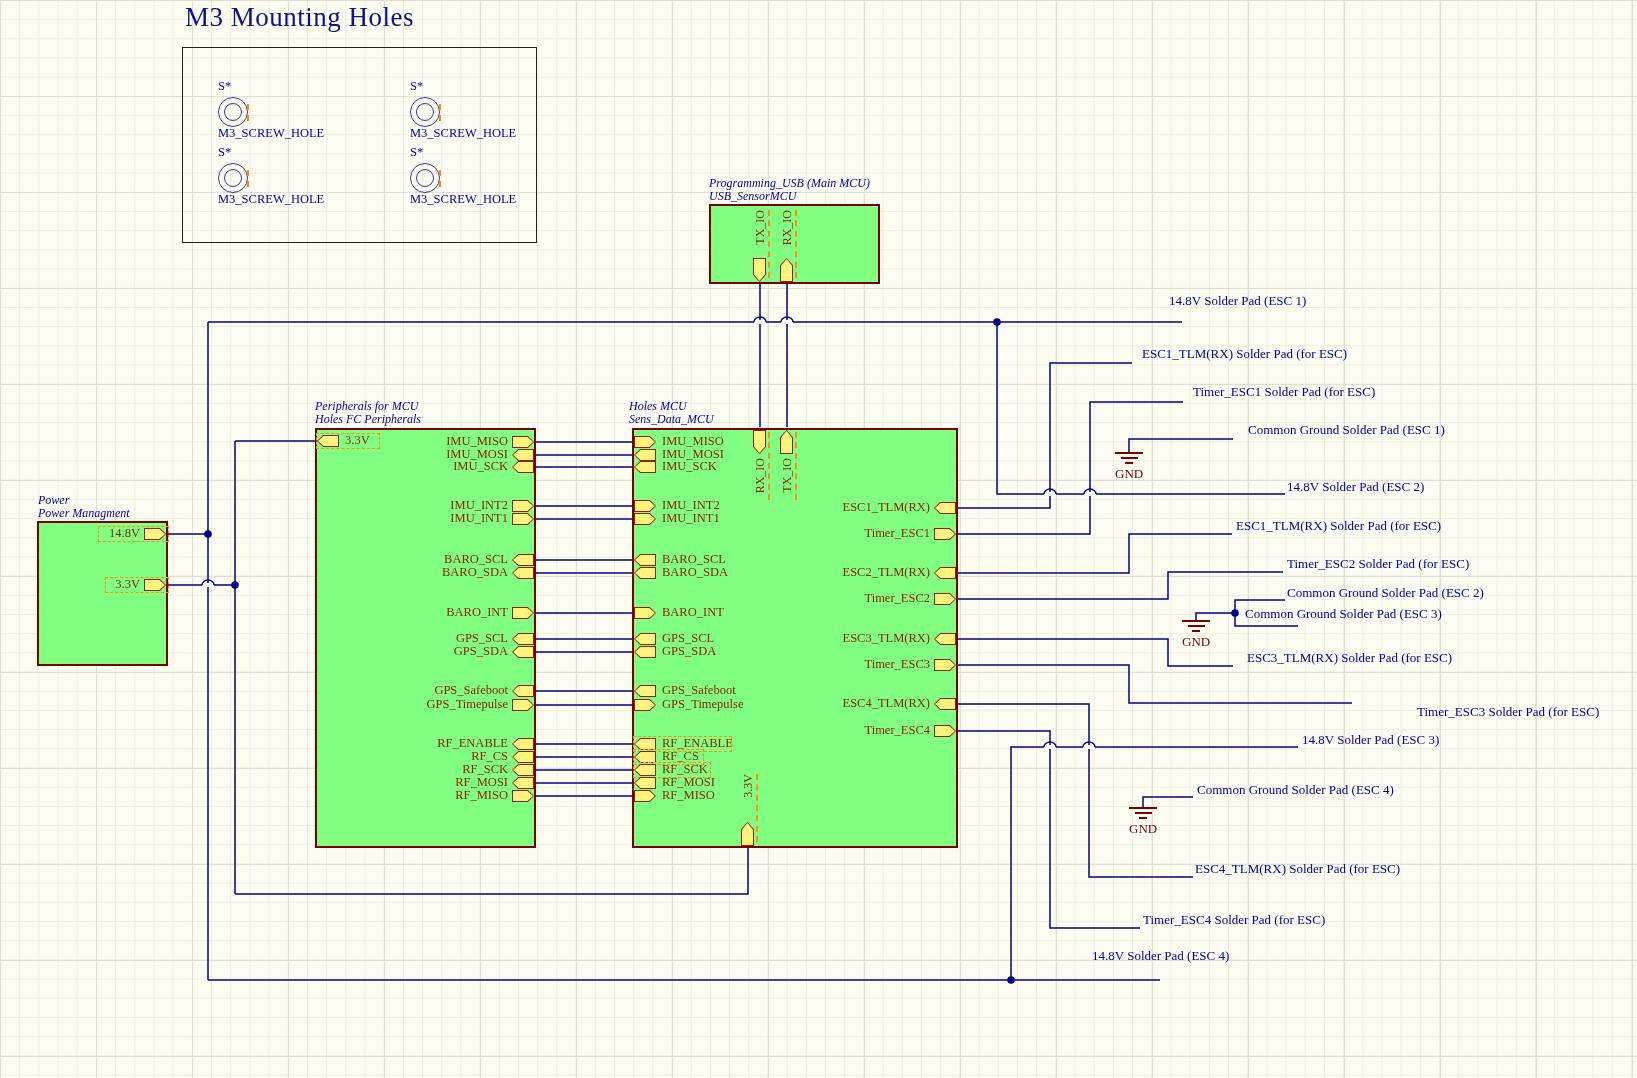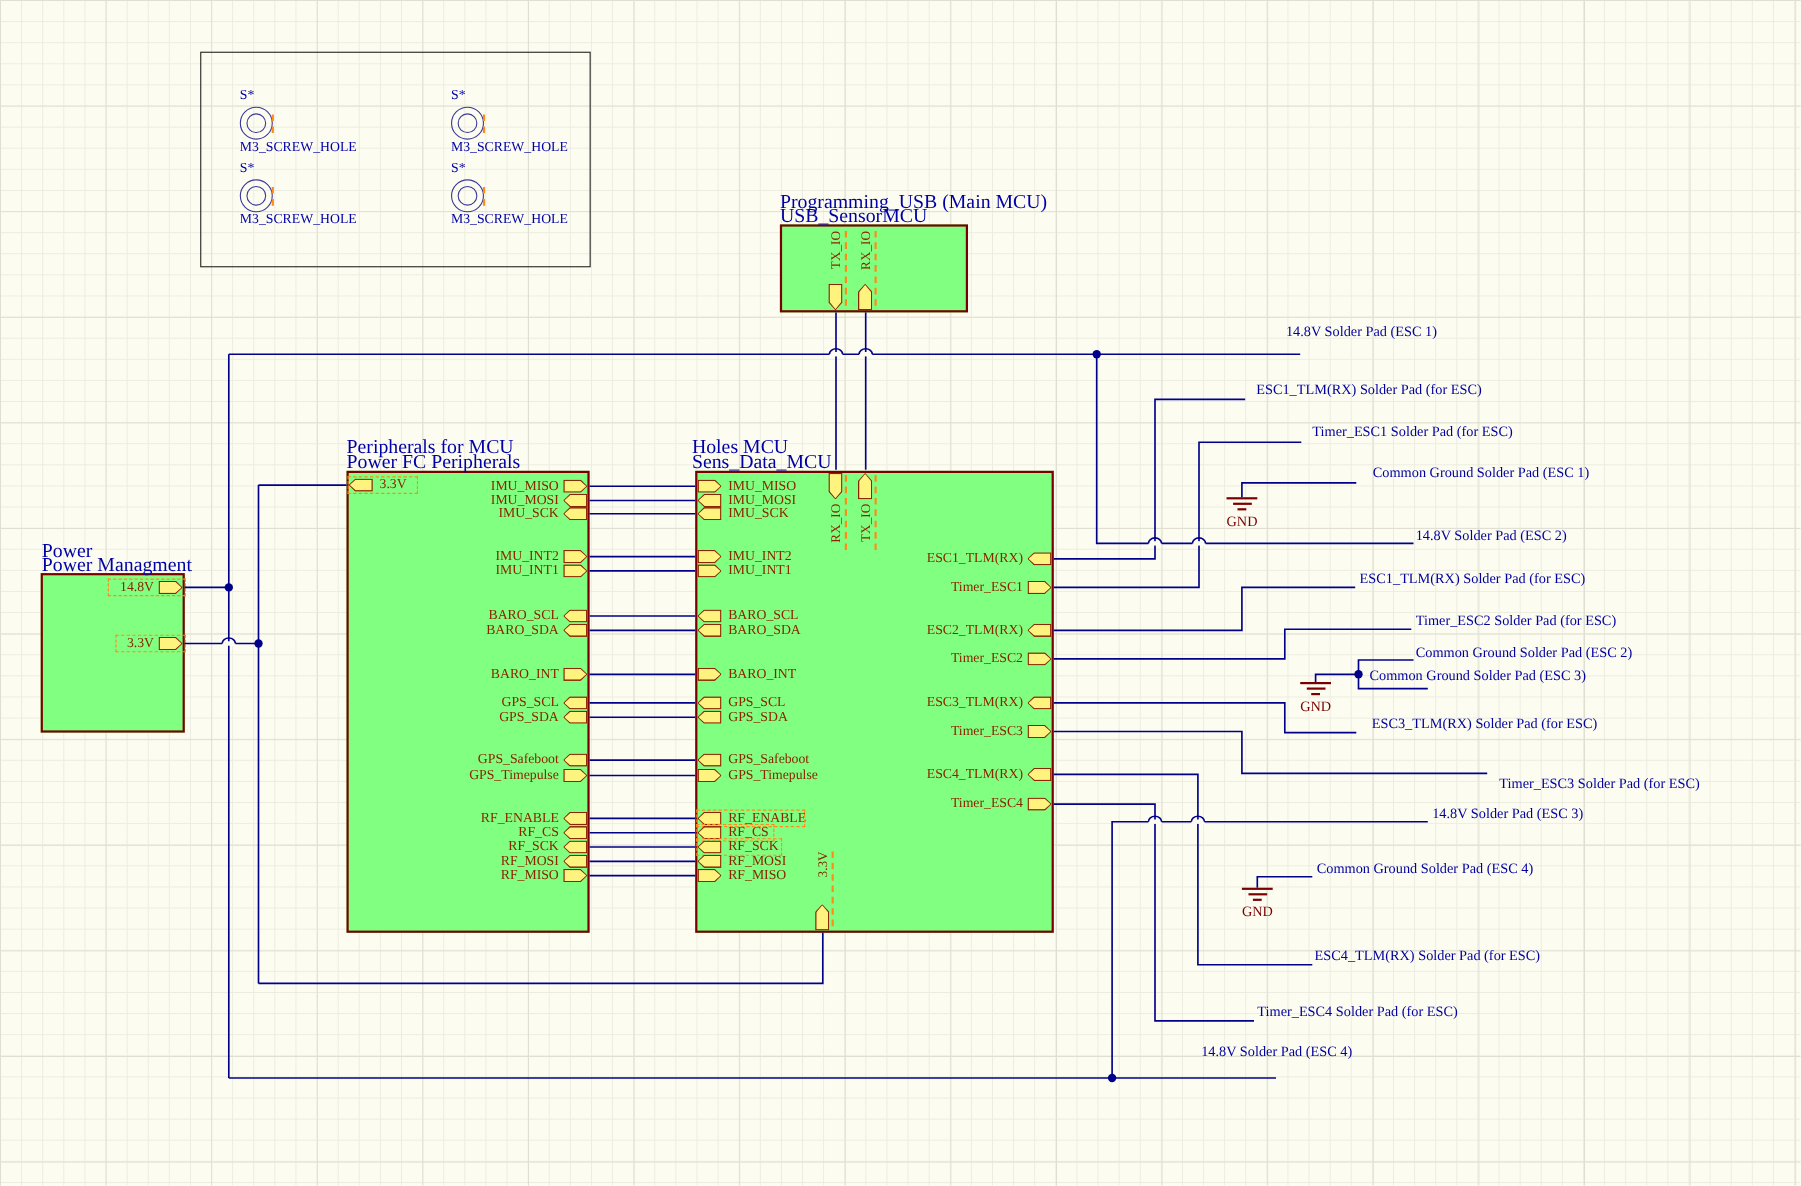--- a/index.html
+++ b/index.html
@@ -10,21 +10,21 @@
     background-image:
       linear-gradient(#E0E0D2 1px, transparent 1px),
       linear-gradient(90deg,#E0E0D2 1px, transparent 1px),
       linear-gradient(#ECECE0 1px, transparent 1px),
       linear-gradient(90deg,#ECECE0 1px, transparent 1px);
     background-size:96px 96px,96px 96px,19.2px 19.2px,19.2px 19.2px;
   }
   .abs{position:absolute;}
   #title{font-size:27px;color:#10108E;white-space:nowrap;letter-spacing:0.5px;}
   .block{position:absolute;background:#80FF80;border:2px solid #7A0000;box-sizing:border-box;}
-  .blockname{position:absolute;font-size:18px;line-height:13px;color:#0000A8;white-space:pre;}
+  .blockname{position:absolute;font-size:12px;line-height:13px;color:#0000A8;white-space:pre;font-style:italic;}
   .pinlabel{position:absolute;font-size:12.5px;line-height:13px;color:#8B2500;white-space:nowrap;}
   .vlabel{position:absolute;font-size:12px;color:#8B2500;writing-mode:vertical-rl;transform:rotate(180deg);white-space:nowrap;}
   .netlabel{position:absolute;font-size:13px;line-height:14px;color:#0000A0;white-space:nowrap;}
   .pin{position:absolute;background:#8B2500;}
   .pin .fill{position:absolute;left:1px;top:1px;right:1px;bottom:1px;background:#FFF380;}
   .pt-R, .pt-R .fill{clip-path:polygon(0 0,72% 0,100% 50%,72% 100%,0 100%);}
   .pt-L, .pt-L .fill{clip-path:polygon(28% 0,100% 0,100% 100%,28% 100%,0 50%);}
   .pt-U, .pt-U .fill{clip-path:polygon(0 30%,50% 0,100% 30%,100% 100%,0 100%);}
   .pt-D, .pt-D .fill{clip-path:polygon(0 0,100% 0,100% 70%,50% 100%,0 70%);}
   .hlbox{position:absolute;border:1px dashed #FF8C1A;pointer-events:none;}
@@ -34,20 +34,21 @@
   .mbox{position:absolute;border:1.5px solid #222;box-sizing:border-box;}
   .holeref{position:absolute;font-size:12.5px;color:#0000A8;}
   .holelbl{position:absolute;font-size:12.5px;color:#0000A8;white-space:nowrap;text-align:right;}
   .circ{position:absolute;border:1.6px solid #3A3A9A;border-radius:50%;box-sizing:border-box;}
   svg{position:absolute;left:0;top:0;}
 </style>
 </head>
 <body>
 
 <div id="canvas">
+  <div id="title" class="abs" style="left:185px;top:2px;">M3 Mounting Holes</div>
   <div id="mounting-box" class="mbox" style="left: 182px; top: 47px; width: 355px; height: 196px;"></div>
   <div id="holes">
       <div class="abs">
         <div class="holeref" style="left: 218px; top: 79px;">S*</div>
         <div class="circ" style="left: 218px; top: 97px; width: 30px; height: 30px;"></div>
         <div class="circ" style="left: 224px; top: 103px; width: 18px; height: 18px;"></div>
         <div class="hlline" style="left: 247px; top: 104px; height: 17px;"></div>
         <div class="holelbl" style="left: 218px; top: 126px;">M3_SCREW_HOLE</div>
       </div>
       <div class="abs">
@@ -81,21 +82,21 @@
       </div>
       <div class="vlabel" style="left: 753px; top: 210px;">TX_IO</div>
       <div class="hlline" style="left: 768px; top: 210px; height: 68px;"></div>
       <div class="pin pt-U" style="left: 780px; top: 258px; width: 13px; height: 24px;">
         <div class="fill"></div>
       </div>
       <div class="vlabel" style="left: 780px; top: 210px;">RX_IO</div>
       <div class="hlline" style="left: 795px; top: 210px; height: 68px;"></div>
       <div class="block" style="left: 315px; top: 428px; width: 221px; height: 420px;"></div>
       <div class="blockname" style="left: 315px; top: 400px;">Peripherals for MCU
-Power FC Peripherals</div>
+Holes FC Peripherals</div>
       <div class="pin pt-L" style="left: 317px; top: 435px; width: 22px; height: 12px;">
         <div class="fill"></div>
       </div>
       <div class="pinlabel" style="top: 434px; left: 345px;">3.3V</div>
       <div class="hlbox" style="left: 316px; top: 433px; width: 62px; height: 14px;"></div>
       <div class="pin pt-R" style="left: 512px; top: 436px; width: 22px; height: 12px;">
         <div class="fill"></div>
       </div>
       <div class="pinlabel" style="top: 435px; right: 1129px;">IMU_MISO</div>
       <div class="pin pt-L" style="left: 512px; top: 449px; width: 22px; height: 12px;">
@@ -384,20 +385,20 @@
       <div class="netlabel" style="left: 1169px; top: 294px;">14.8V Solder Pad (ESC 1)</div>
       <div class="netlabel" style="left: 1142px; top: 347px;">ESC1_TLM(RX) Solder Pad (for ESC)</div>
       <div class="netlabel" style="left: 1193px; top: 385px;">Timer_ESC1 Solder Pad (for ESC)</div>
       <div class="netlabel" style="left: 1248px; top: 423px; font-family: Liberation Serif, serif;">Common Ground Solder Pad (ESC 1)</div>
       <div class="netlabel" style="left: 1287px; top: 480px;">14.8V Solder Pad (ESC 2)</div>
       <div class="netlabel" style="left: 1236px; top: 519px;">ESC1_TLM(RX) Solder Pad (for ESC)</div>
       <div class="netlabel" style="left: 1287px; top: 557px;">Timer_ESC2 Solder Pad (for ESC)</div>
       <div class="netlabel" style="left: 1287px; top: 586px;">Common Ground Solder Pad (ESC 2)</div>
       <div class="netlabel" style="left: 1245px; top: 607px;">Common Ground Solder Pad (ESC 3)</div>
       <div class="netlabel" style="left: 1247px; top: 651px;">ESC3_TLM(RX) Solder Pad (for ESC)</div>
-      <div class="netlabel" style="left: 1363px; top: 705px;">Timer_ESC3 Solder Pad (for ESC)</div>
+      <div class="netlabel" style="left: 1417px; top: 705px;">Timer_ESC3 Solder Pad (for ESC)</div>
       <div class="netlabel" style="left: 1302px; top: 733px;">14.8V Solder Pad (ESC 3)</div>
       <div class="netlabel" style="left: 1197px; top: 783px;">Common Ground Solder Pad (ESC 4)</div>
       <div class="netlabel" style="left: 1195px; top: 862px;">ESC4_TLM(RX) Solder Pad (for ESC)</div>
       <div class="netlabel" style="left: 1143px; top: 913px;">Timer_ESC4 Solder Pad (for ESC)</div>
       <div class="netlabel" style="left: 1092px; top: 949px;">14.8V Solder Pad (ESC 4)</div>
     </div>
 </div>
 
 </body></html>

